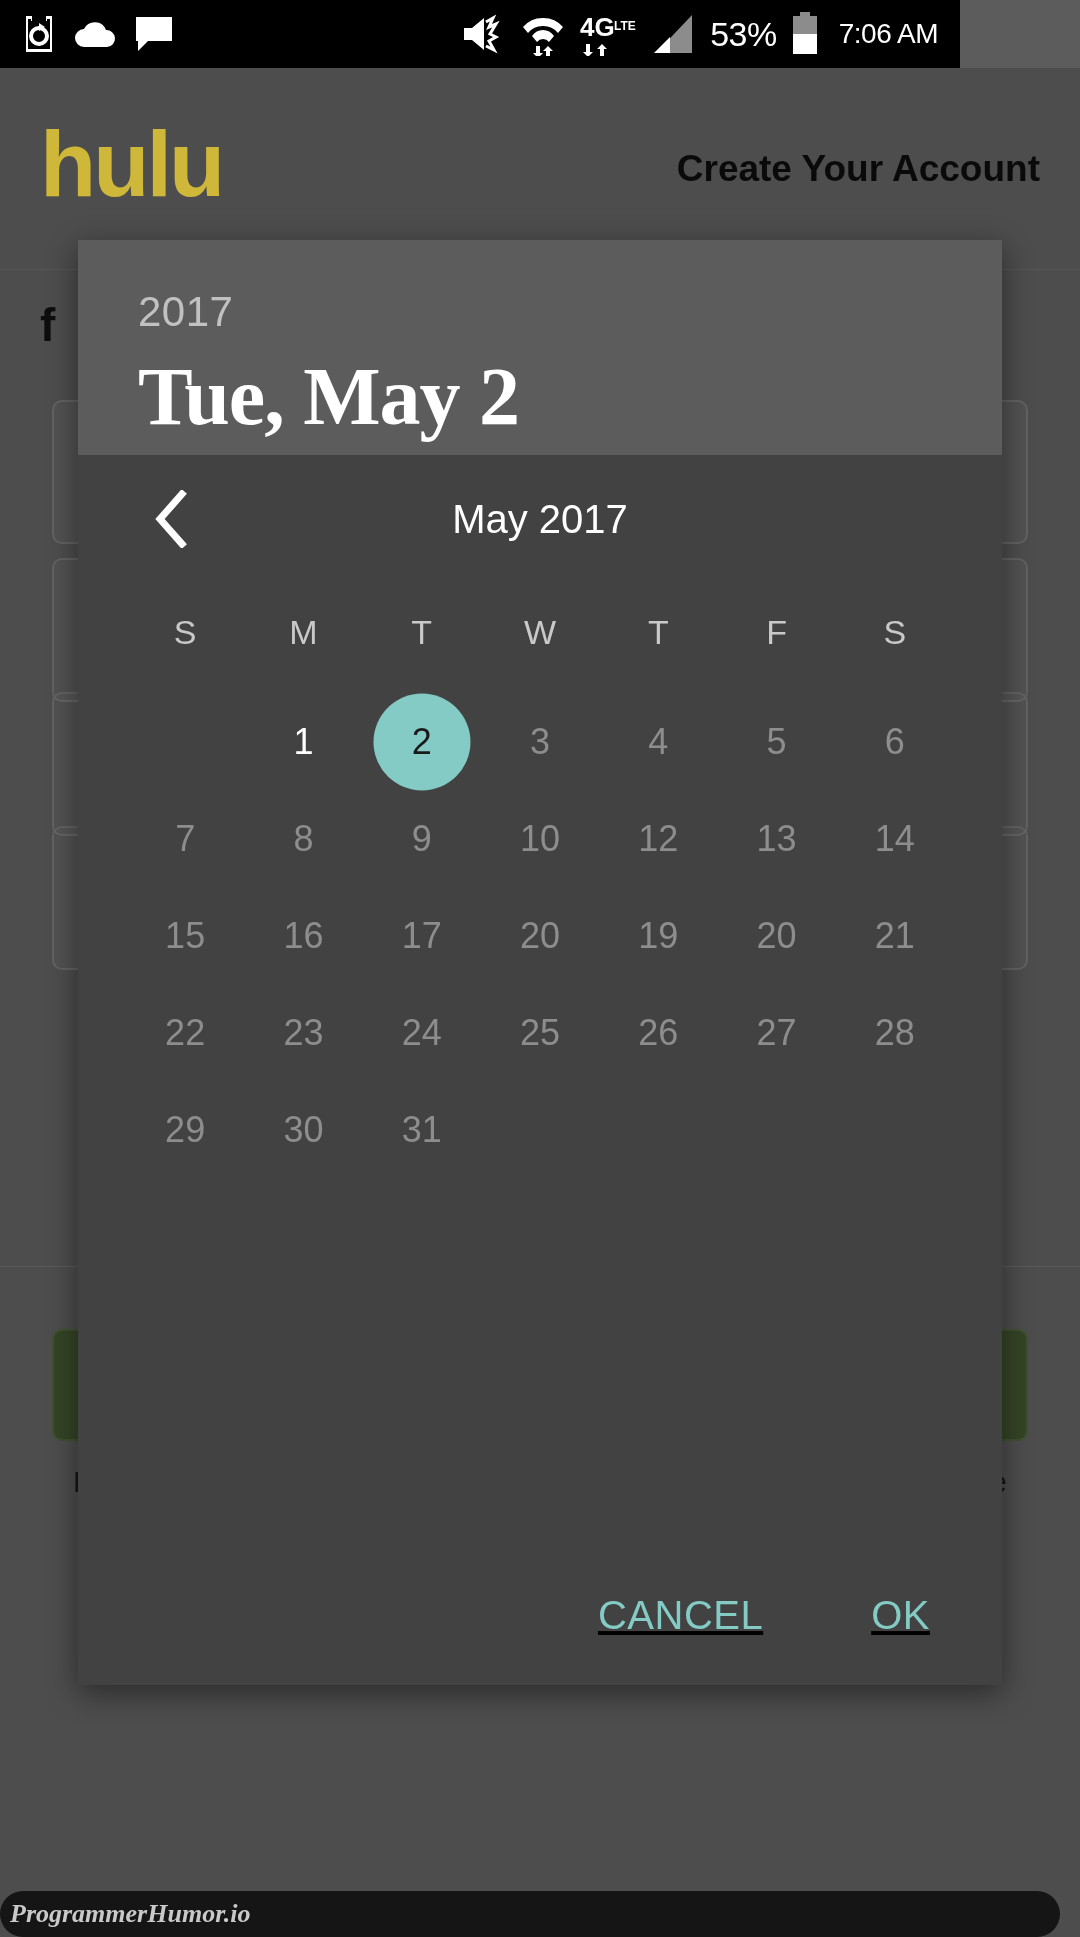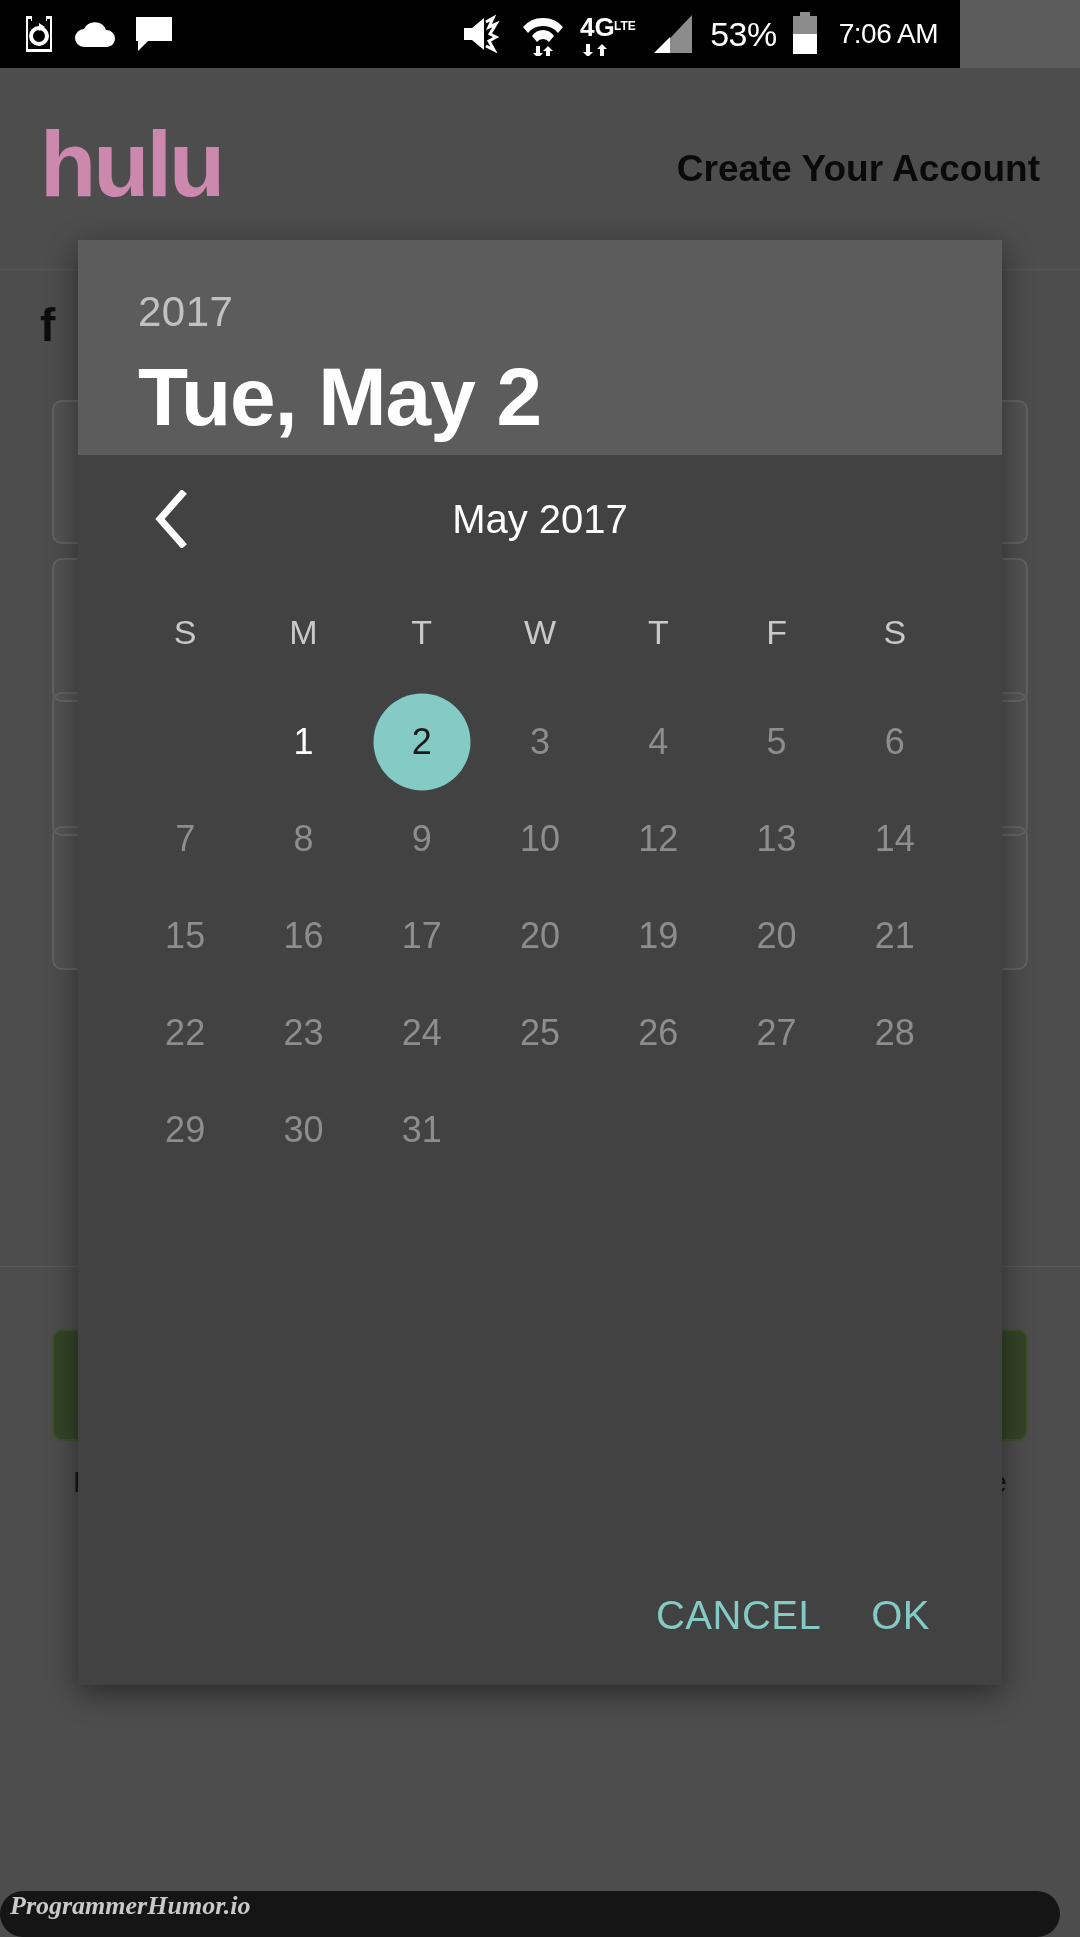--- a/index.html
+++ b/index.html
@@ -27,21 +27,21 @@
   .page{
     position:absolute; left:0; top:68px; width:1080px; height:1869px;
     background:#5f5f5f;
   }
   .page-header{
     position:absolute; left:0; top:0; width:1080px; height:202px;
     border-bottom:1px solid #6a6a6a;
     display:flex; align-items:center; padding:0 40px;
   }
   .hulu-logo{
-    font-size:92px; font-weight:700; color:#f9a8d4;
+    font-size:92px; font-weight:700; color:#fde047;
     letter-spacing:-3px; line-height:1; margin-top:-10px;
   }
   .page-title{
     margin-left:auto; font-size:37px; font-weight:700; color:#0d0d0d;
   }
   .facebook-row{
     position:absolute; left:40px; top:230px; font-size:46px;
     font-weight:700; color:#111;
   }
   .field{
@@ -75,21 +75,21 @@
   }
   .dlg-header{
     height:215px; background:#5c5c5c; padding:48px 60px 0 60px;
   }
   .dlg-year{
     font-size:42px; color:rgba(255,255,255,.62); font-weight:400;
     letter-spacing:.5px;
   }
   .dlg-date{
     font-size:82px; color:#ffffff; font-weight:700;
-    margin-top:14px; letter-spacing:-1px;
+    margin-top:14px; letter-spacing:-1px;font-family:Liberation Serif, serif;
   }
   .dlg-body{ background:#424242; padding:12px 48px; }
 
   .month-nav{
     height:104px; display:flex; align-items:center; position:relative;
   }
   .chev{
     width:70px; height:70px; display:flex; align-items:center; justify-content:center;
     margin-left:10px;
   }
@@ -118,31 +118,31 @@
     position:relative; z-index:2; color:#1a1a1a; font-weight:400;
   }
   .day.selected .sel-circle{
     position:absolute; left:50%; top:50%; transform:translate(-50%,-50%);
     width:97px; height:97px; border-radius:50%; background:#83cbc4; z-index:1;
   }
 
   .dlg-actions{
     position:absolute; left:0; bottom:0; width:924px; height:140px;
     display:flex; align-items:center; justify-content:flex-end;
-    padding-right:72px; gap:50px;
+    padding-right:72px; gap:108px;text-decoration:underline;
   }
   .dlg-btn{
     font-size:40px; font-weight:400; color:#83cbc4; letter-spacing:.5px;
     background:none; border:none; cursor:pointer; font-family:"Liberation Sans", sans-serif;
   }
 
   
   .watermark{
     position:absolute; left:0; bottom:0; width:1060px; height:46px;
-    background:#151515; display:flex; align-items:flex-start; padding-left:10px;border-radius:23px;
+    background:#151515; display:flex; align-items:center; padding-left:10px;border-radius:23px;
   }
   .watermark span{
     font-family:"Liberation Serif", serif; font-style:italic; font-weight:700;
     font-size:26px; color:#c9c9c9;
   }
 </style>
 </head>
 <body>
 
 <div class="screen">

